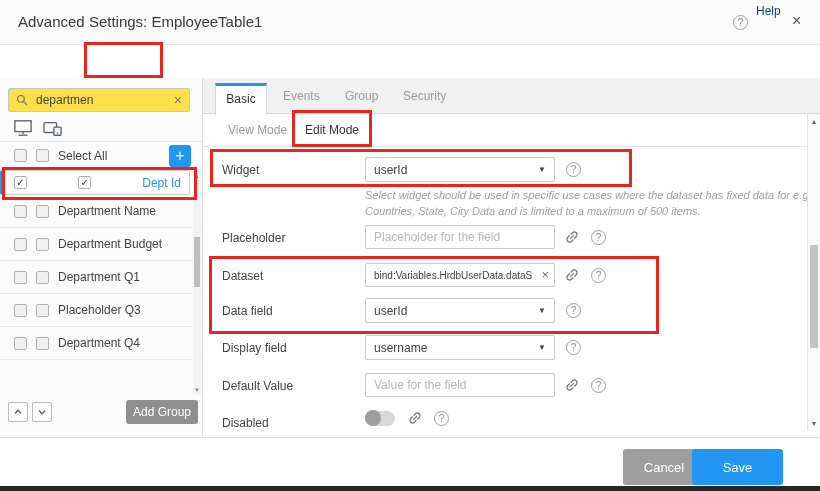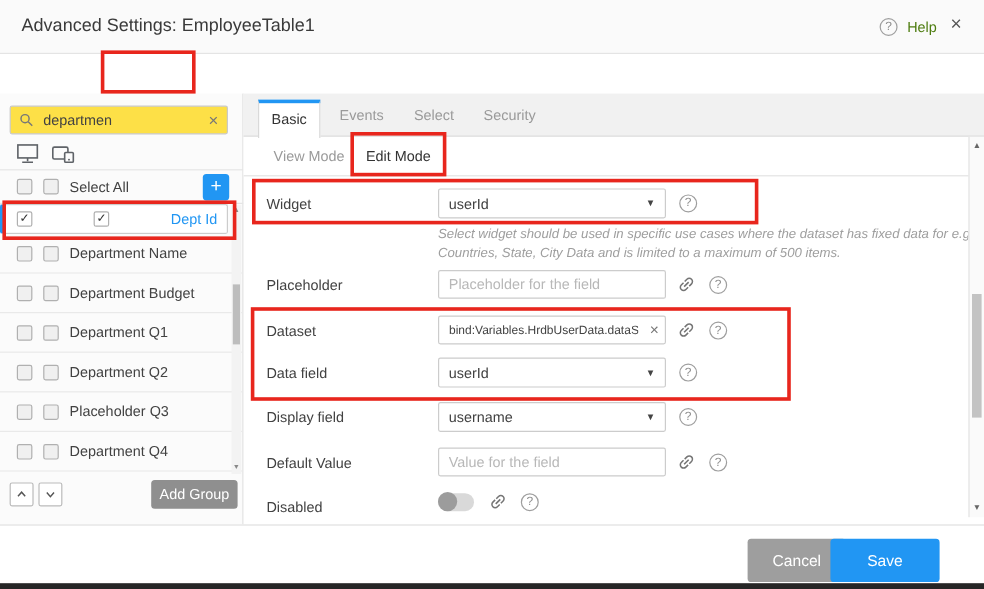--- a/index.html
+++ b/index.html
@@ -4,21 +4,21 @@
 <style>
   html,body{margin:0;padding:0;background:#fff;}
   .app{position:relative;width:820px;height:491px;background:#fff;overflow:hidden;
        font-family:"Liberation Sans","DejaVu Sans",sans-serif;font-size:12px;color:#424242;}
   
   .header{position:absolute;left:0;top:0;width:820px;height:45px;background:#fafafa;border-bottom:1px solid #e4e4e4;box-sizing:border-box;}
   .title{position:absolute;left:18px;top:13px;font-size:15px;font-weight:500;color:#3a3a3a;}
   .help-ic{width:15px;height:15px;border:1px solid #9e9e9e;border-radius:50%;color:#8d8d8d;font-size:10px;
            display:flex;align-items:center;justify-content:center;box-sizing:border-box;flex:0 0 auto;}
   .hdr-help-ic{position:absolute;left:733px;top:15px;}
-  .hdr-help-txt{position:absolute;left:756px;top:16px;color:#4d7c0f;cursor:pointer;}
+  .hdr-help-txt{position:absolute;left:756px;top:4px;color:#0c4a6e;cursor:pointer;}
   .hdr-close{position:absolute;left:792px;top:12px;font-size:16px;color:#555;cursor:pointer;}
   
   .tabbar{position:absolute;left:0;top:45px;width:820px;height:33px;background:#f1f1f1;border-bottom:1px solid #d9d9d9;box-sizing:border-box;}
   .tab{position:absolute;top:0;height:33px;line-height:33px;color:#9a9a9a;cursor:pointer;}
   .tab-datatable{left:25px;}
   .tab-actions{left:168px;}
   .tab-active{left:88px;width:74px;height:34px;line-height:29px;text-align:center;background:#fff;color:#333;
               border:1px solid #d9d9d9;border-bottom:0;border-top:3px solid #2196f3;box-sizing:border-box;z-index:2;}
   
   .sidebar{position:absolute;left:0;top:78px;width:203px;height:359px;background:#fbfbfb;border-right:1px solid #ddd;box-sizing:border-box;}
@@ -154,25 +154,20 @@
         <span class="lbl">Department Budget</span>
       </div>
       <div class="col-row">
         <span class="cb"></span>
         <span class="cb"></span>
         <span class="lbl">Department Q1</span>
       </div>
       <div class="col-row">
         <span class="cb"></span>
         <span class="cb"></span>
-        <span class="lbl">Department Q2</span>
-      </div>
-      <div class="col-row">
-        <span class="cb"></span>
-        <span class="cb"></span>
         <span class="lbl">Placeholder Q3</span>
       </div>
       <div class="col-row">
         <span class="cb"></span>
         <span class="cb"></span>
         <span class="lbl">Department Q4</span>
       </div>
     </div>
 
     <div class="lscroll">
@@ -191,21 +186,21 @@
         <polyline points="4,6 8,10.5 12,6" fill="none" stroke="#555" stroke-width="1.6"></polyline>
       </svg>
     </div>
     <button class="addgroup">Add Group</button>
   </div>
 
   <div class="panel">
     <div class="ptabbar">
       <div class="ptab ptab-basic">Basic</div>
       <div class="ptab ptab-events">Events</div>
-      <div class="ptab ptab-styles">Select</div>
+      <div class="ptab ptab-styles">Group</div>
       <div class="ptab ptab-security">Security</div>
     </div>
     <div class="modebar">
       <div class="mtab mtab-edit">Edit Mode</div>
       <div class="mtab mtab-view">View Mode</div>
     </div>
 
     <div class="frow" style="top:79px;">
       <span class="flabel">Widget</span>
       <span class="fctrl">

